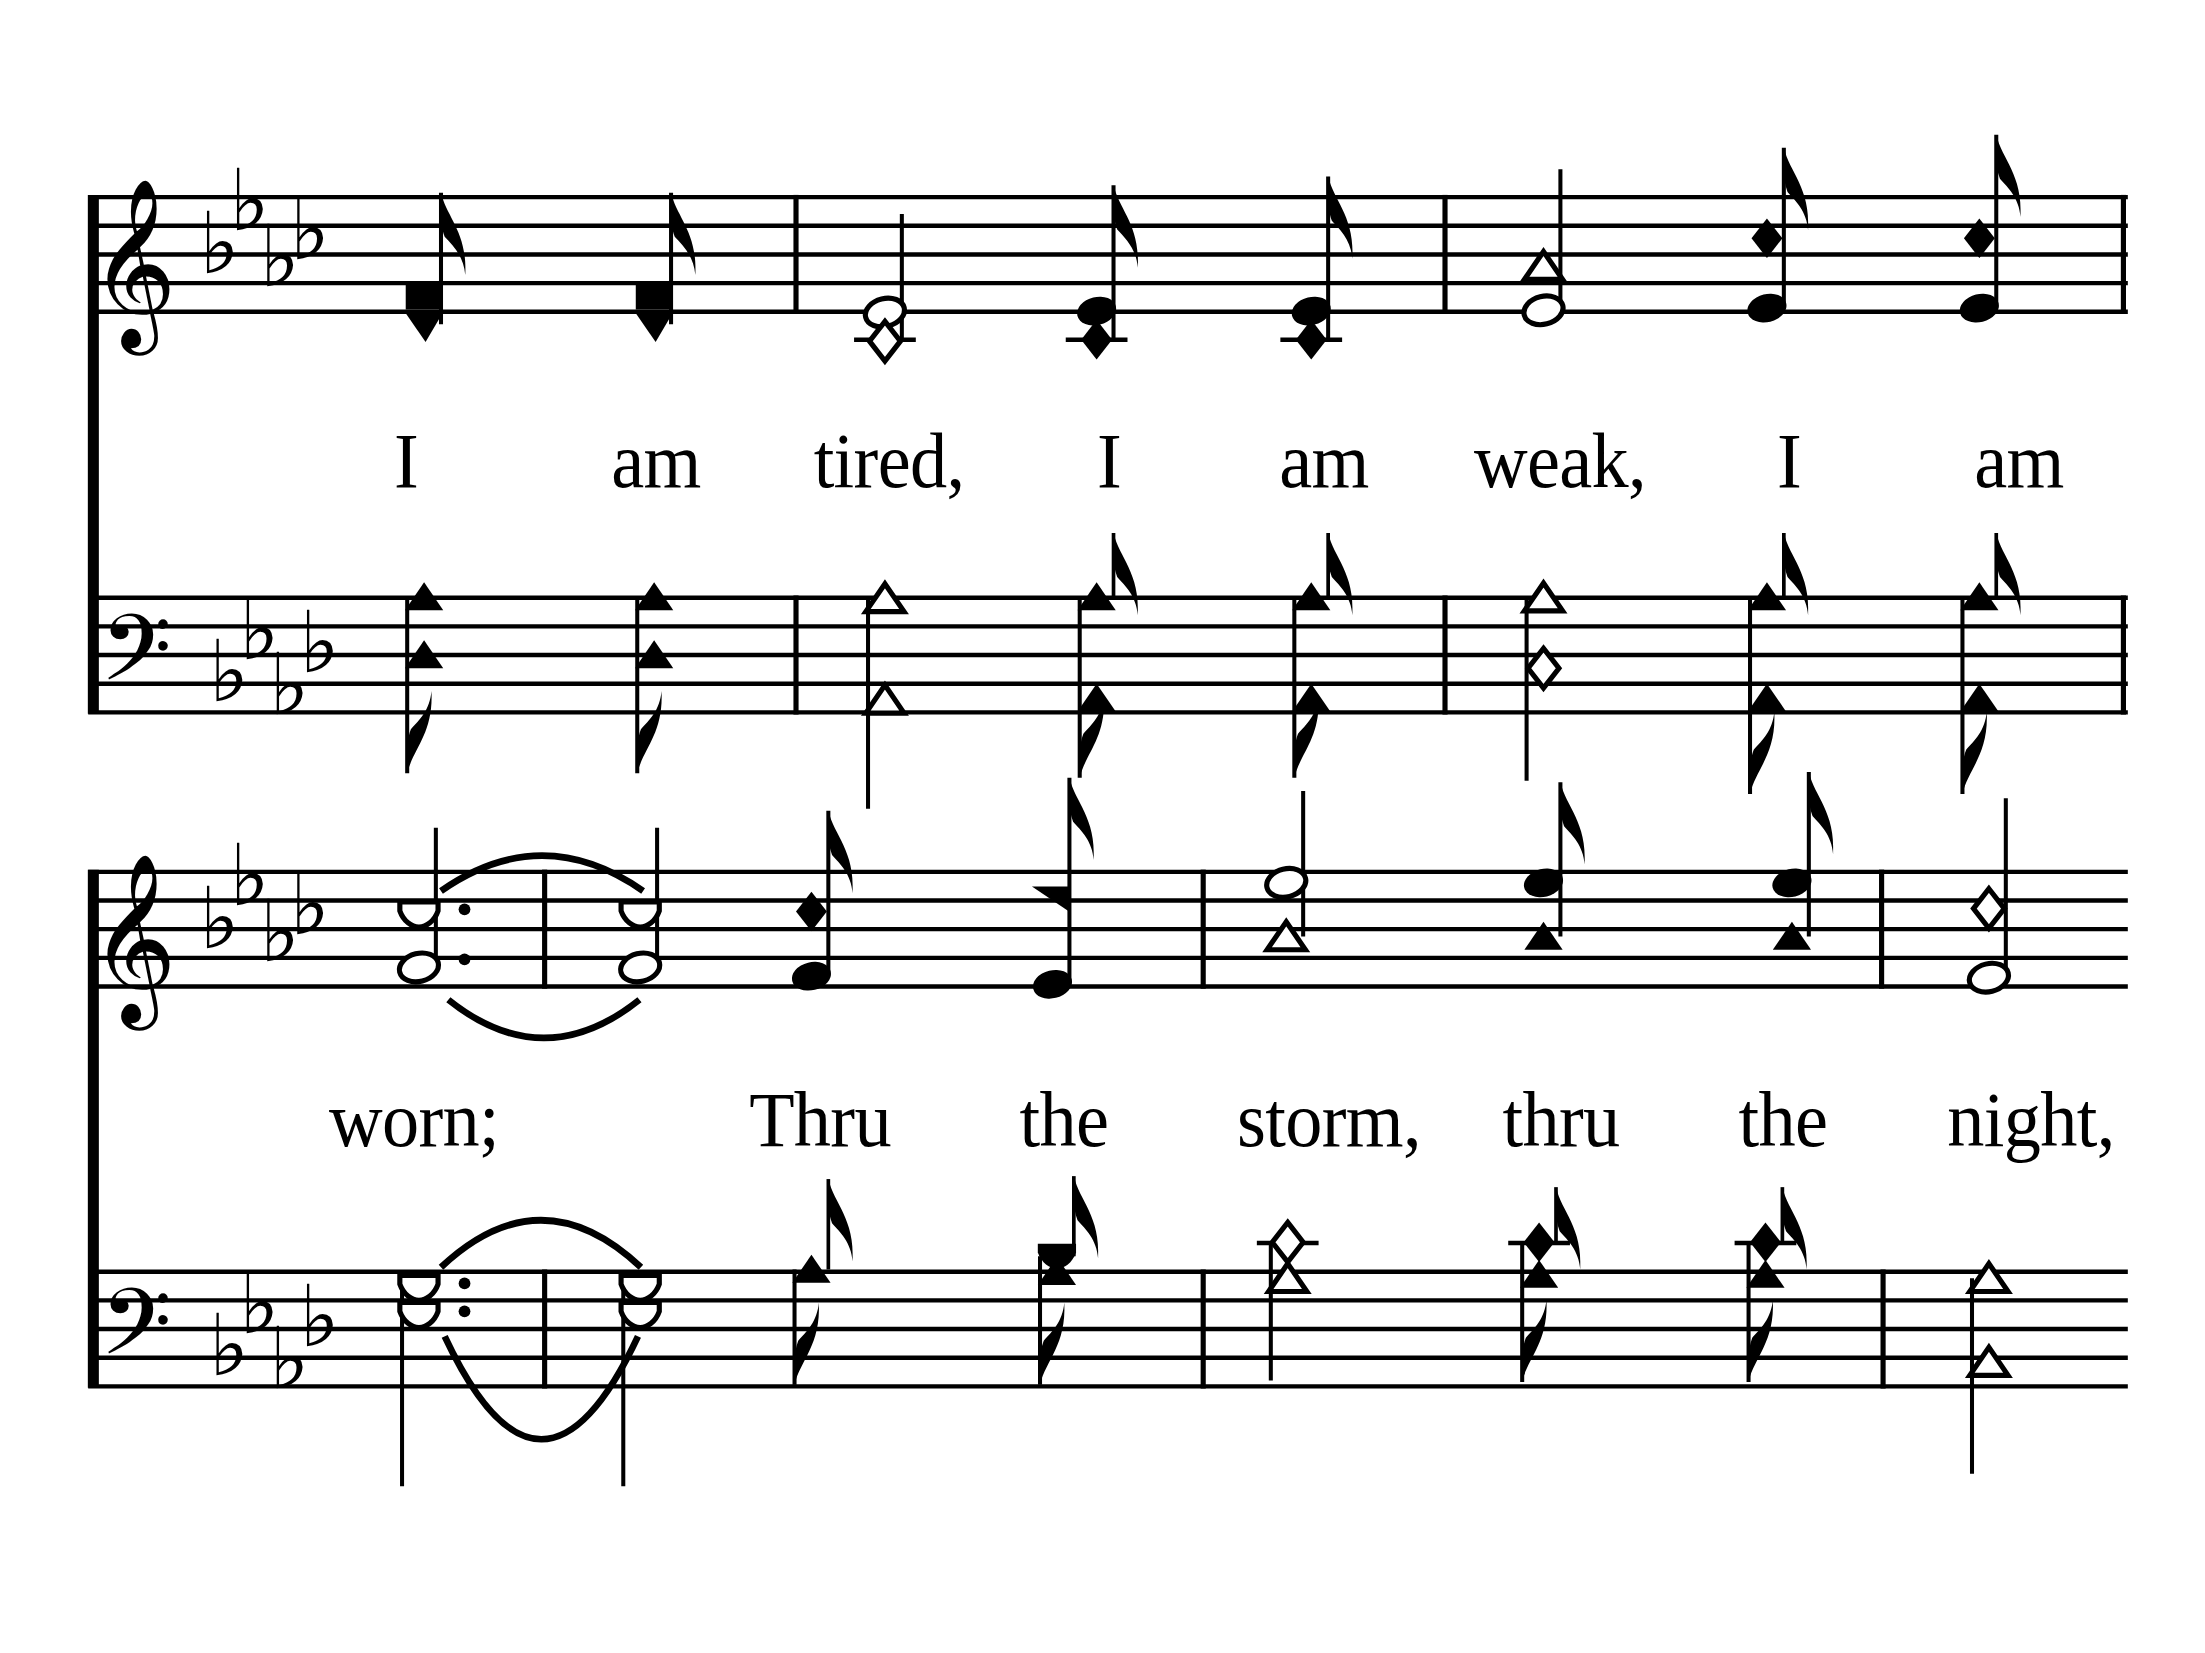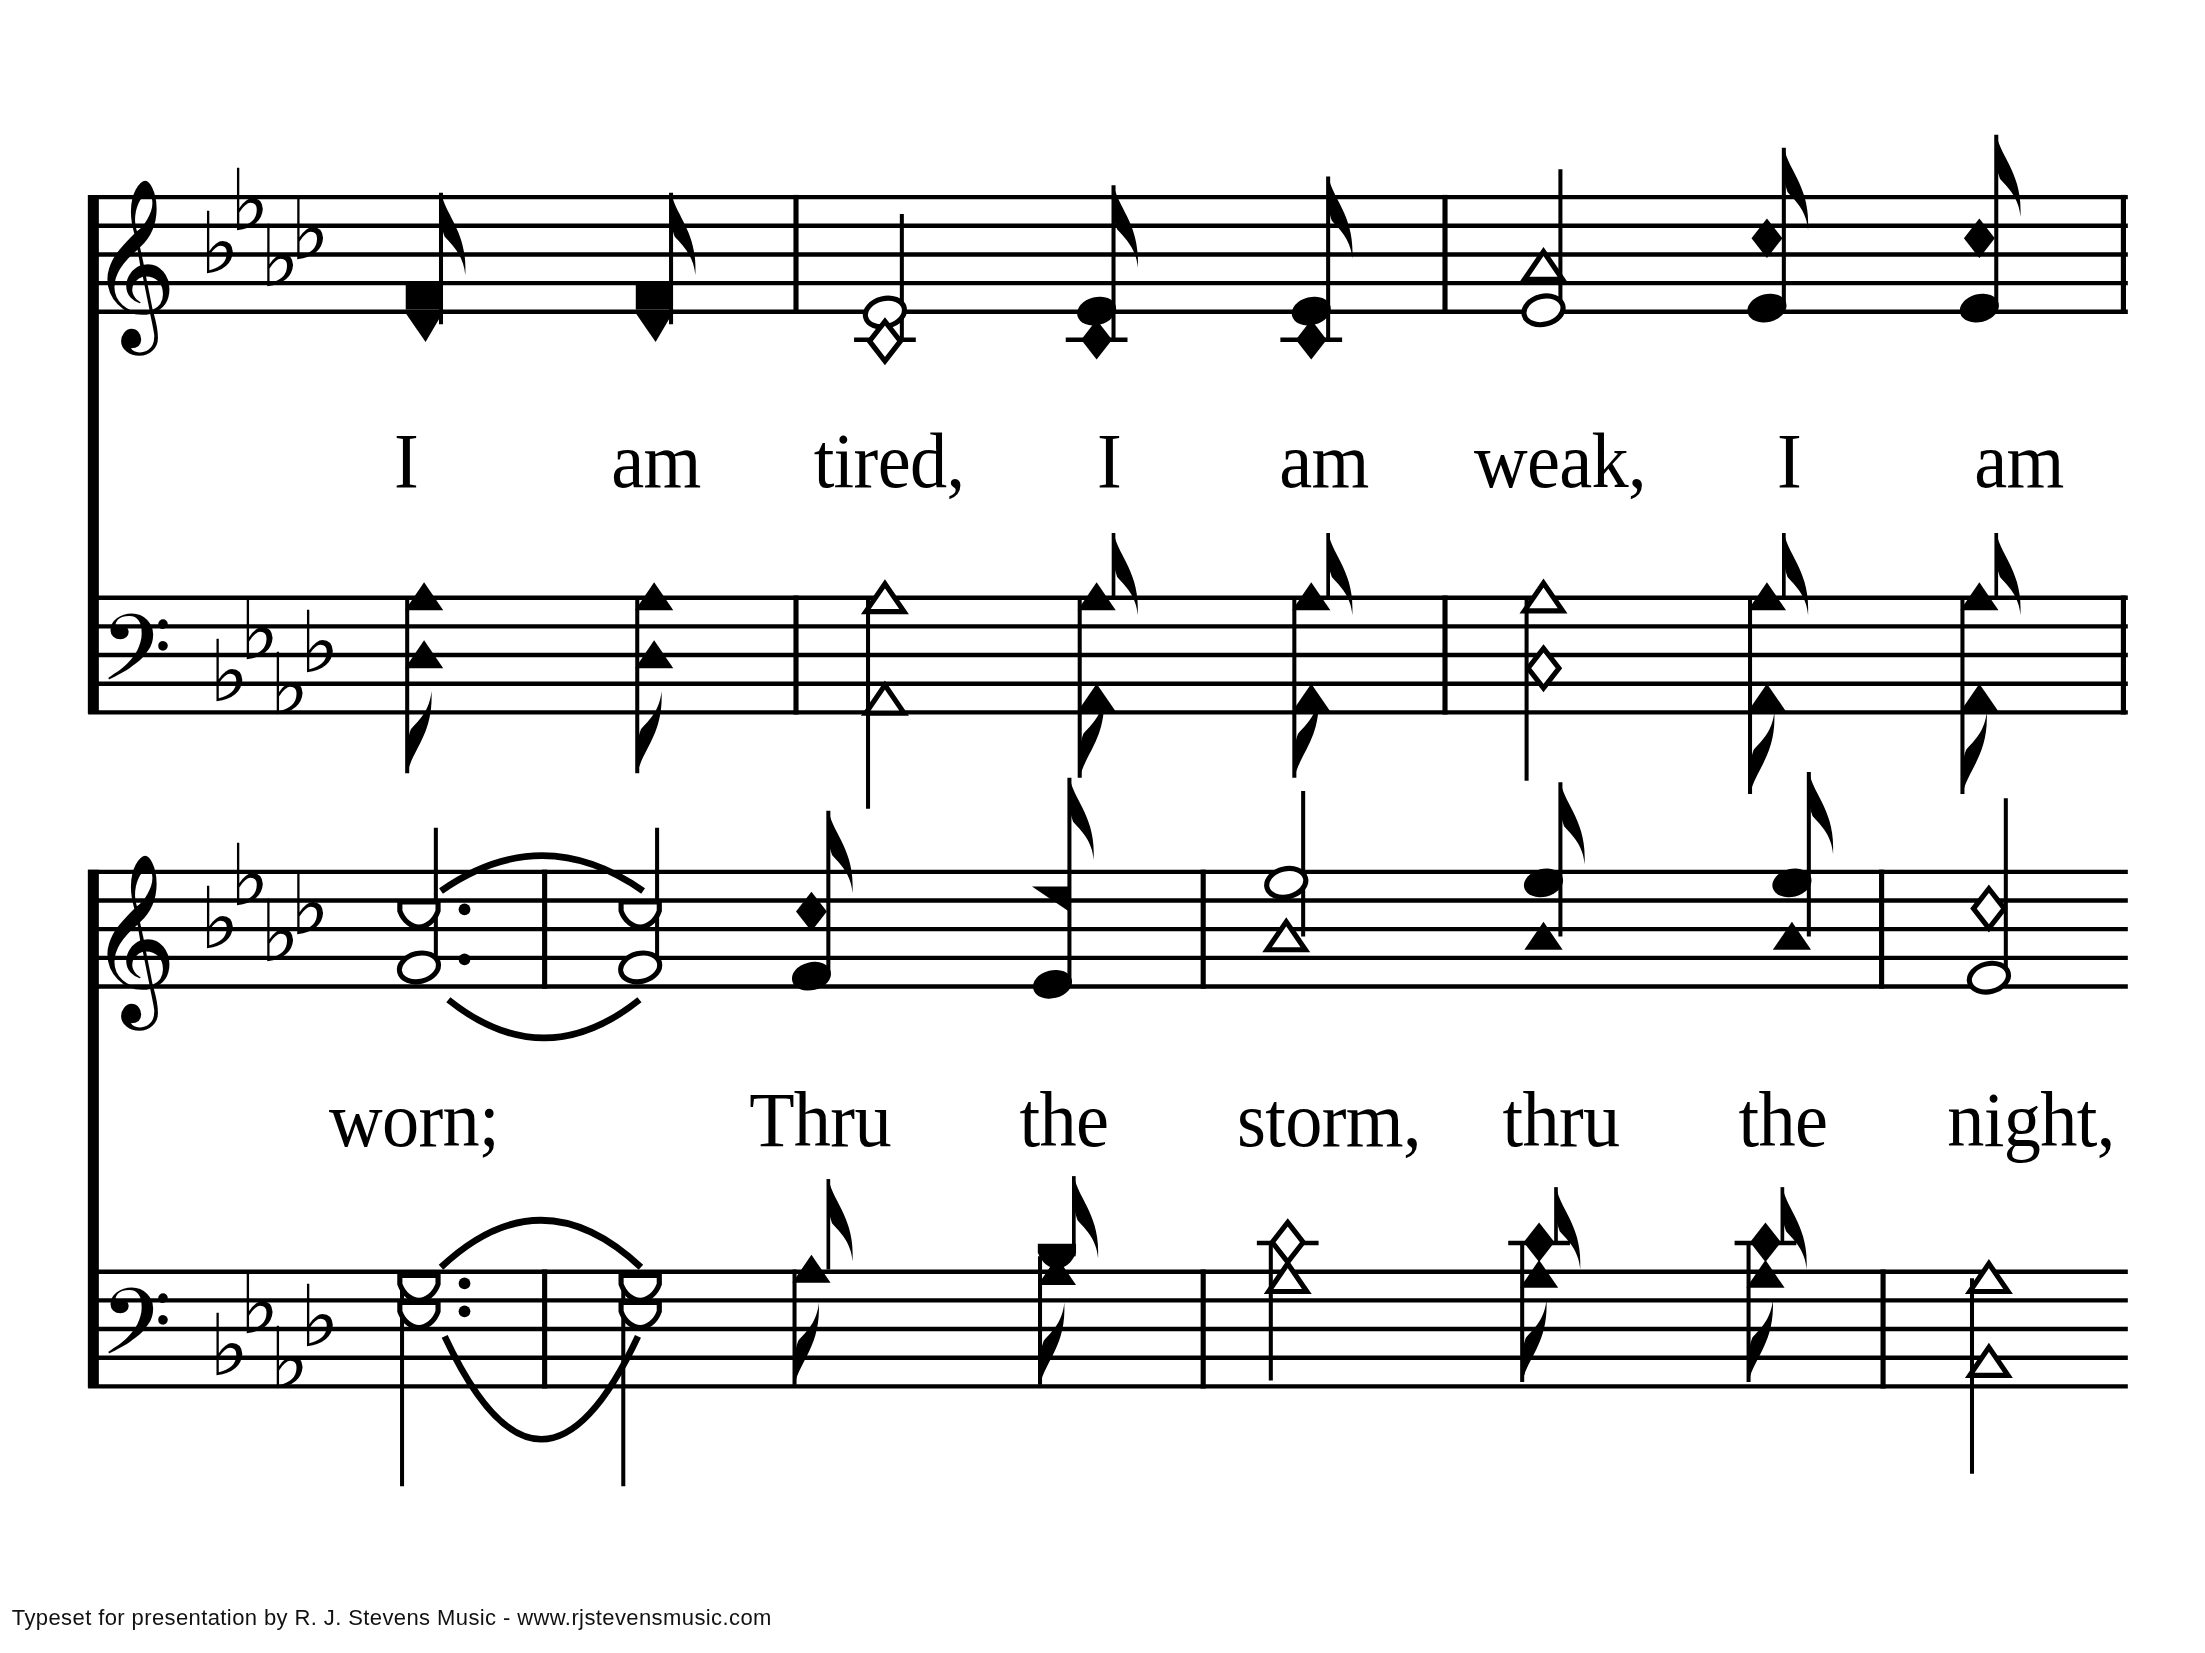--- a/index.html
+++ b/index.html
@@ -230,15 +230,14 @@
     </div>
   <div id="line2" class="lyricline">
       <span class="lyric" style="left: 414px; top: 1075px;">worn;</span>
       <span class="lyric" style="left: 820px; top: 1075px;">Thru</span>
       <span class="lyric" style="left: 1064px; top: 1075px;">the</span>
       <span class="lyric" style="left: 1329px; top: 1075px;">storm,</span>
       <span class="lyric" style="left: 1561px; top: 1075px;">thru</span>
       <span class="lyric" style="left: 1783px; top: 1075px;">the</span>
       <span class="lyric" style="left: 2031px; top: 1075px;">night,</span>
     </div>
-  <div class="footer">Typeset for presentation by R. J. Stevens Music  -  www.rjstevensmusic.com</div>
 </div>
 
 
 </body></html>

